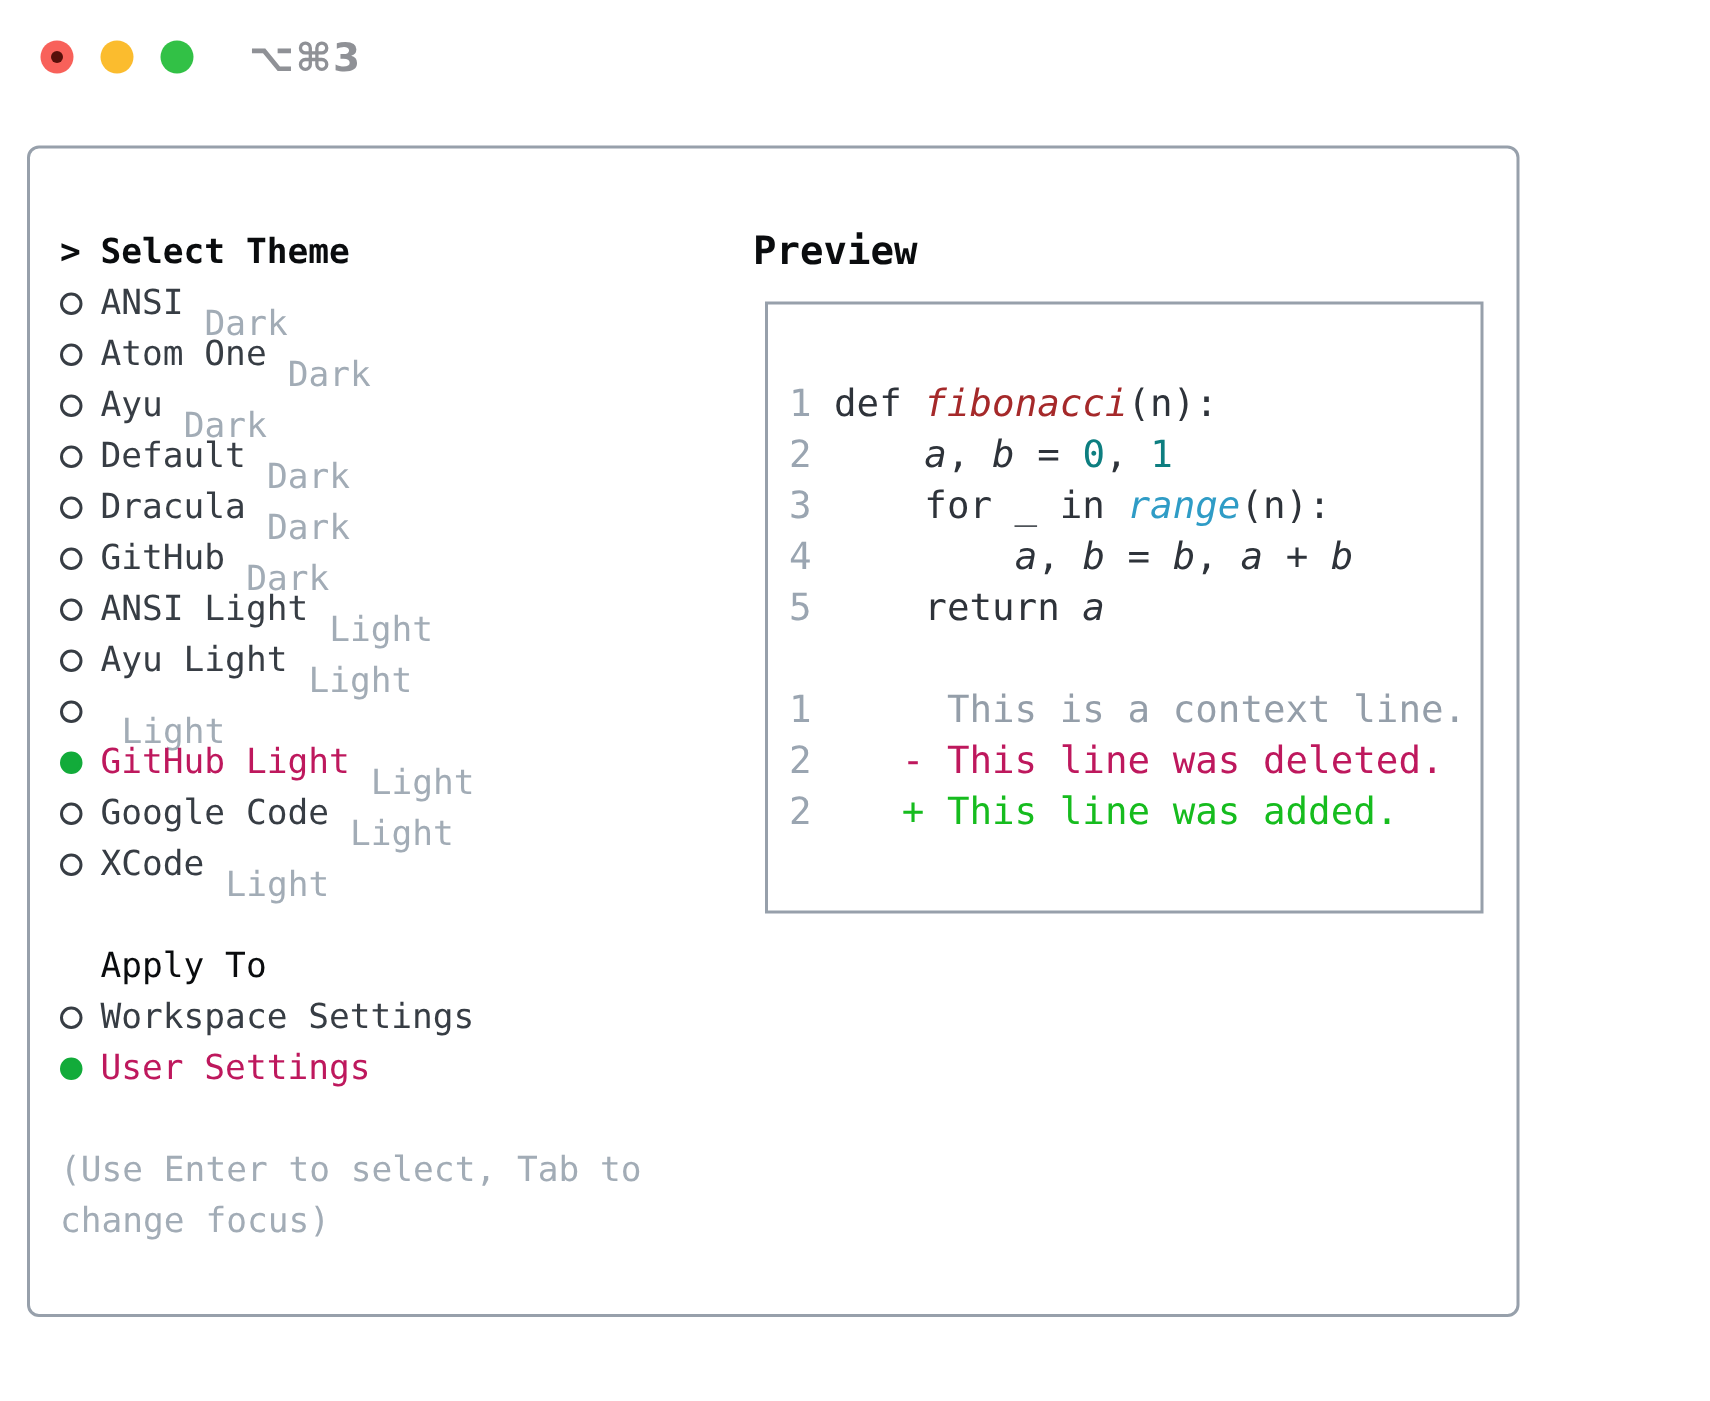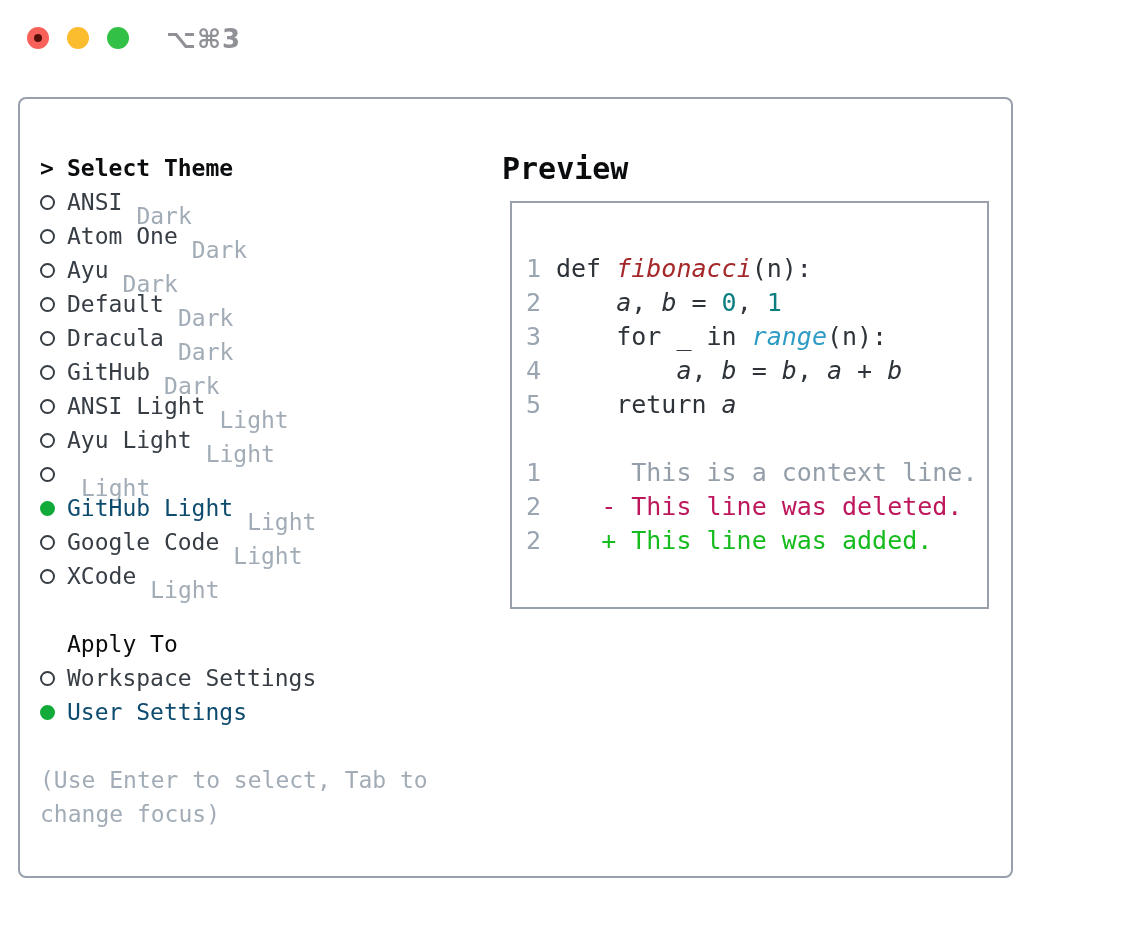--- a/index.html
+++ b/index.html
@@ -38,27 +38,27 @@
   .cell { width:27px; flex:none; display:flex; align-items:center; }
   .prompt { font-weight:bold; color:#0a0c0e; font-size:23px; }
   .hdr { font-weight:bold; color:#0a0c0e; white-space:pre;text-align:center; }
   .hdr2 { color:#0a0c0e; white-space:pre; }
   .dot {
     width:15px; height:15px; border-radius:50%;
     border:2px solid #373d44; box-sizing:border-box; background:transparent;
   }
   .dot.selected { background:#12ab3a; border-color:#12ab3a; }
   .opt-label { white-space:pre; color:#373d44; }
-  .opt-label.selected { color:#0c4a6e; }
+  .opt-label.selected { color:#be185d; }
   .opt-variant { white-space:pre; color:#a2acb6; margin-left:14px;margin-top:28px; }
   .hint-row { color:#a2acb6; white-space:pre; }
   
   .preview-title {
     position:absolute; left:482px; top:52px; height:34px; display:flex; align-items:center;
-    font-weight:bold; font-size:30px; color:#0a0c0e;
+    font-weight:bold; font-size:26px; color:#0a0c0e;
   }
   .preview-box {
     position:absolute; left:490px; top:102px; width:479px; height:408px;
     border:2px solid #97a0ab; box-sizing:border-box; background:#ffffff;
     padding:48px 0 0 14px; overflow:hidden;
   }
   .pline { height:34px; display:flex; align-items:center; font-size:25px; }
   .ln { width:16px; flex:none; margin-right:14px; color:#9aa5b1; white-space:pre; }
   .lcontent { white-space:pre; color:#2e333a; }
   .lcontent span { white-space:pre; }

